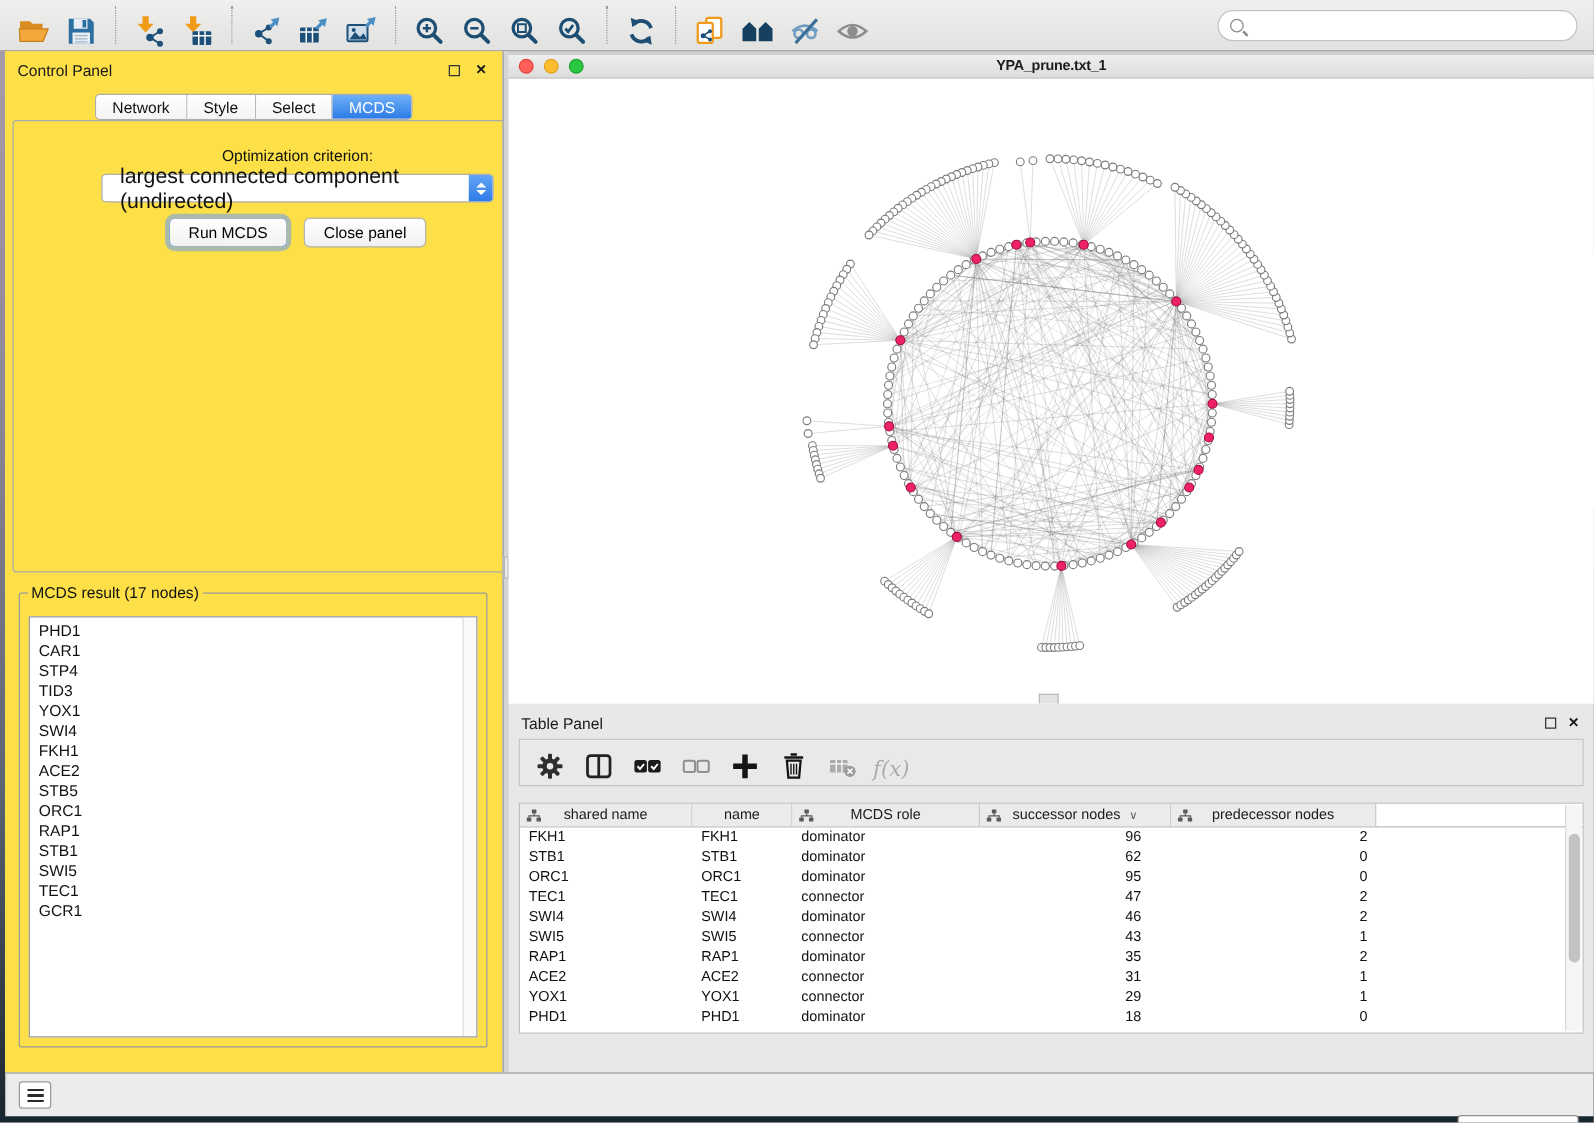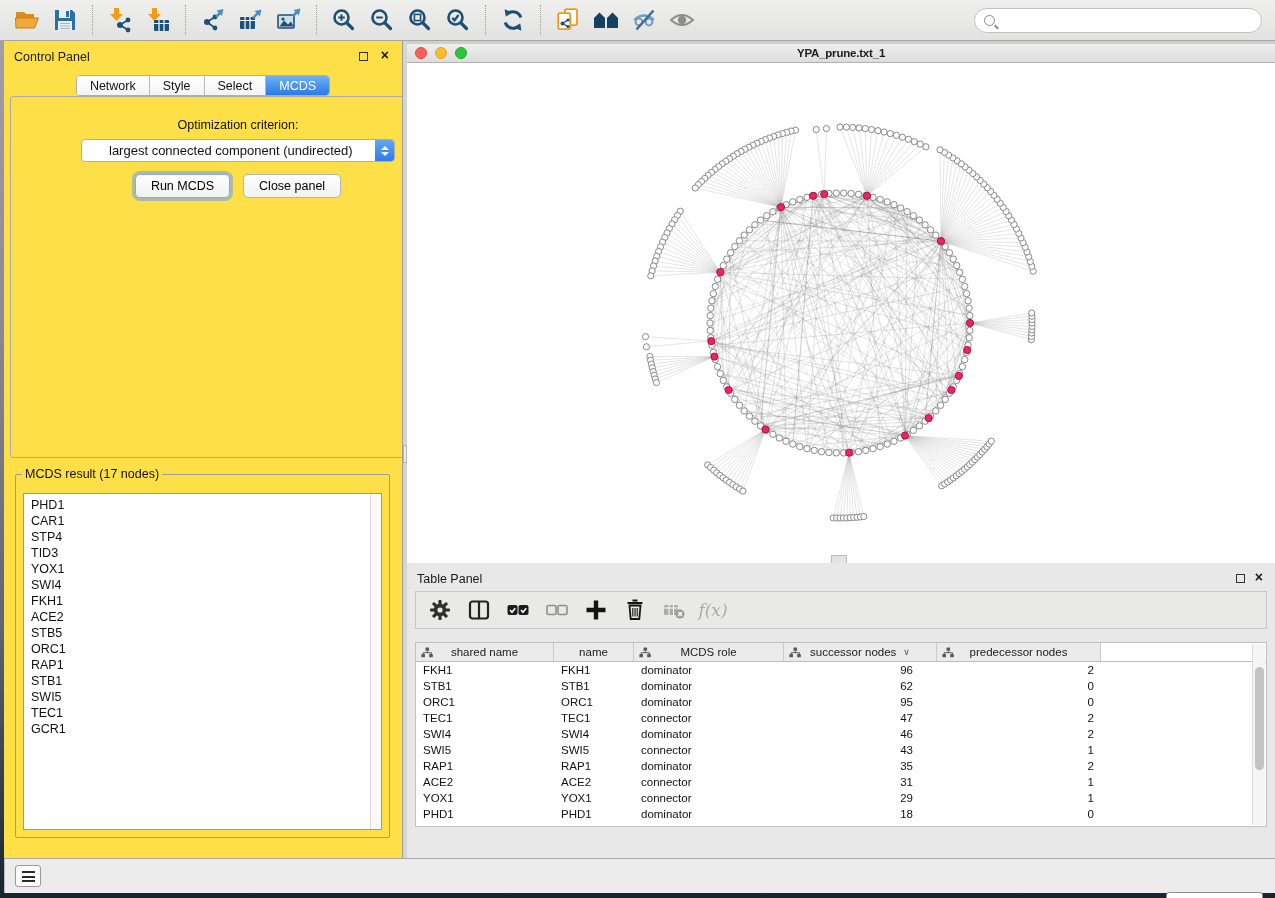--- a/index.html
+++ b/index.html
@@ -9,21 +9,21 @@
     font-family:"Liberation Sans", sans-serif; font-size:12px; color:#111;
     background:linear-gradient(180deg,#a99eae 0%, #8e8797 35%, #5d6472 70%, #17252e 100%);
   }
   
   .toolbar {
     position:absolute; left:0; top:0; width:1275px; height:41px;
     background:linear-gradient(#efefed,#e2e2e0);
     border-bottom:1px solid #a6a6a6;
     display:flex; align-items:center; padding-left:8px;
   }
-  .tbtn { width:38px; height:36px; border:none; background:transparent; display:flex; align-items:center; justify-content:center; padding:0; }
+  .tbtn { width:38px; height:36px; border:none; background:transparent; display:flex; align-items:flex-end; justify-content:center; padding:0; }
   .tbtn svg { width:26px; height:26px; }
   .tsep { width:1px; height:30px; margin:0 8px; border-left:1px dotted #9b9b9b; }
   .search-box {
     position:absolute; right:13px; top:8px; width:288px; height:25px;
     background:#fff; border:1px solid #c3c3c3; border-radius:13px;
     display:flex; align-items:center; padding-left:9px;
   }
   .mag { width:11px; height:11px; border:1.5px solid #8a8a8a; border-radius:50%; position:relative; flex:0 0 auto; }
   .mag::after { content:""; position:absolute; width:5px; height:1.5px; background:#8a8a8a; left:9px; top:10px; transform:rotate(45deg); }
   .search-box input { border:none; outline:none; background:transparent; flex:1; margin-left:6px; font-size:12px; font-family:"Liberation Sans",sans-serif; }
@@ -49,21 +49,21 @@
   .tab-content {
     position:absolute; left:6px; top:55px; width:456px; height:362px;
     border:1px solid #ababab; border-radius:3px;
   }
   .opt-label { text-align:center; margin-top:21px; font-size:12.5px; }
   .combo {
     width:314px; height:23px; margin:7px auto 0 auto; background:#fff;
     border:1px solid #aeaeae; border-radius:4px; position:relative;
     display:flex; align-items:center;
   }
-  .combo-text { padding-left:27px; font-size:13px; }
+  .combo-text { padding-left:14px; font-size:17px; }
   .combo-step {
     position:absolute; right:0; top:0; width:19px; height:21px;
     background:linear-gradient(#64a5f6,#2d7ce8); border-radius:0 3px 3px 0;
     display:flex; flex-direction:column; align-items:center; justify-content:center; gap:2px;
   }
   .combo-step i { width:0; height:0; border-left:4px solid transparent; border-right:4px solid transparent; }
   .combo-step .up { border-bottom:4px solid #fff; }
   .combo-step .dn { border-top:4px solid #fff; }
   .btn-row { display:flex; justify-content:center; gap:13px; margin-top:12px; }
   .mac-btn {

